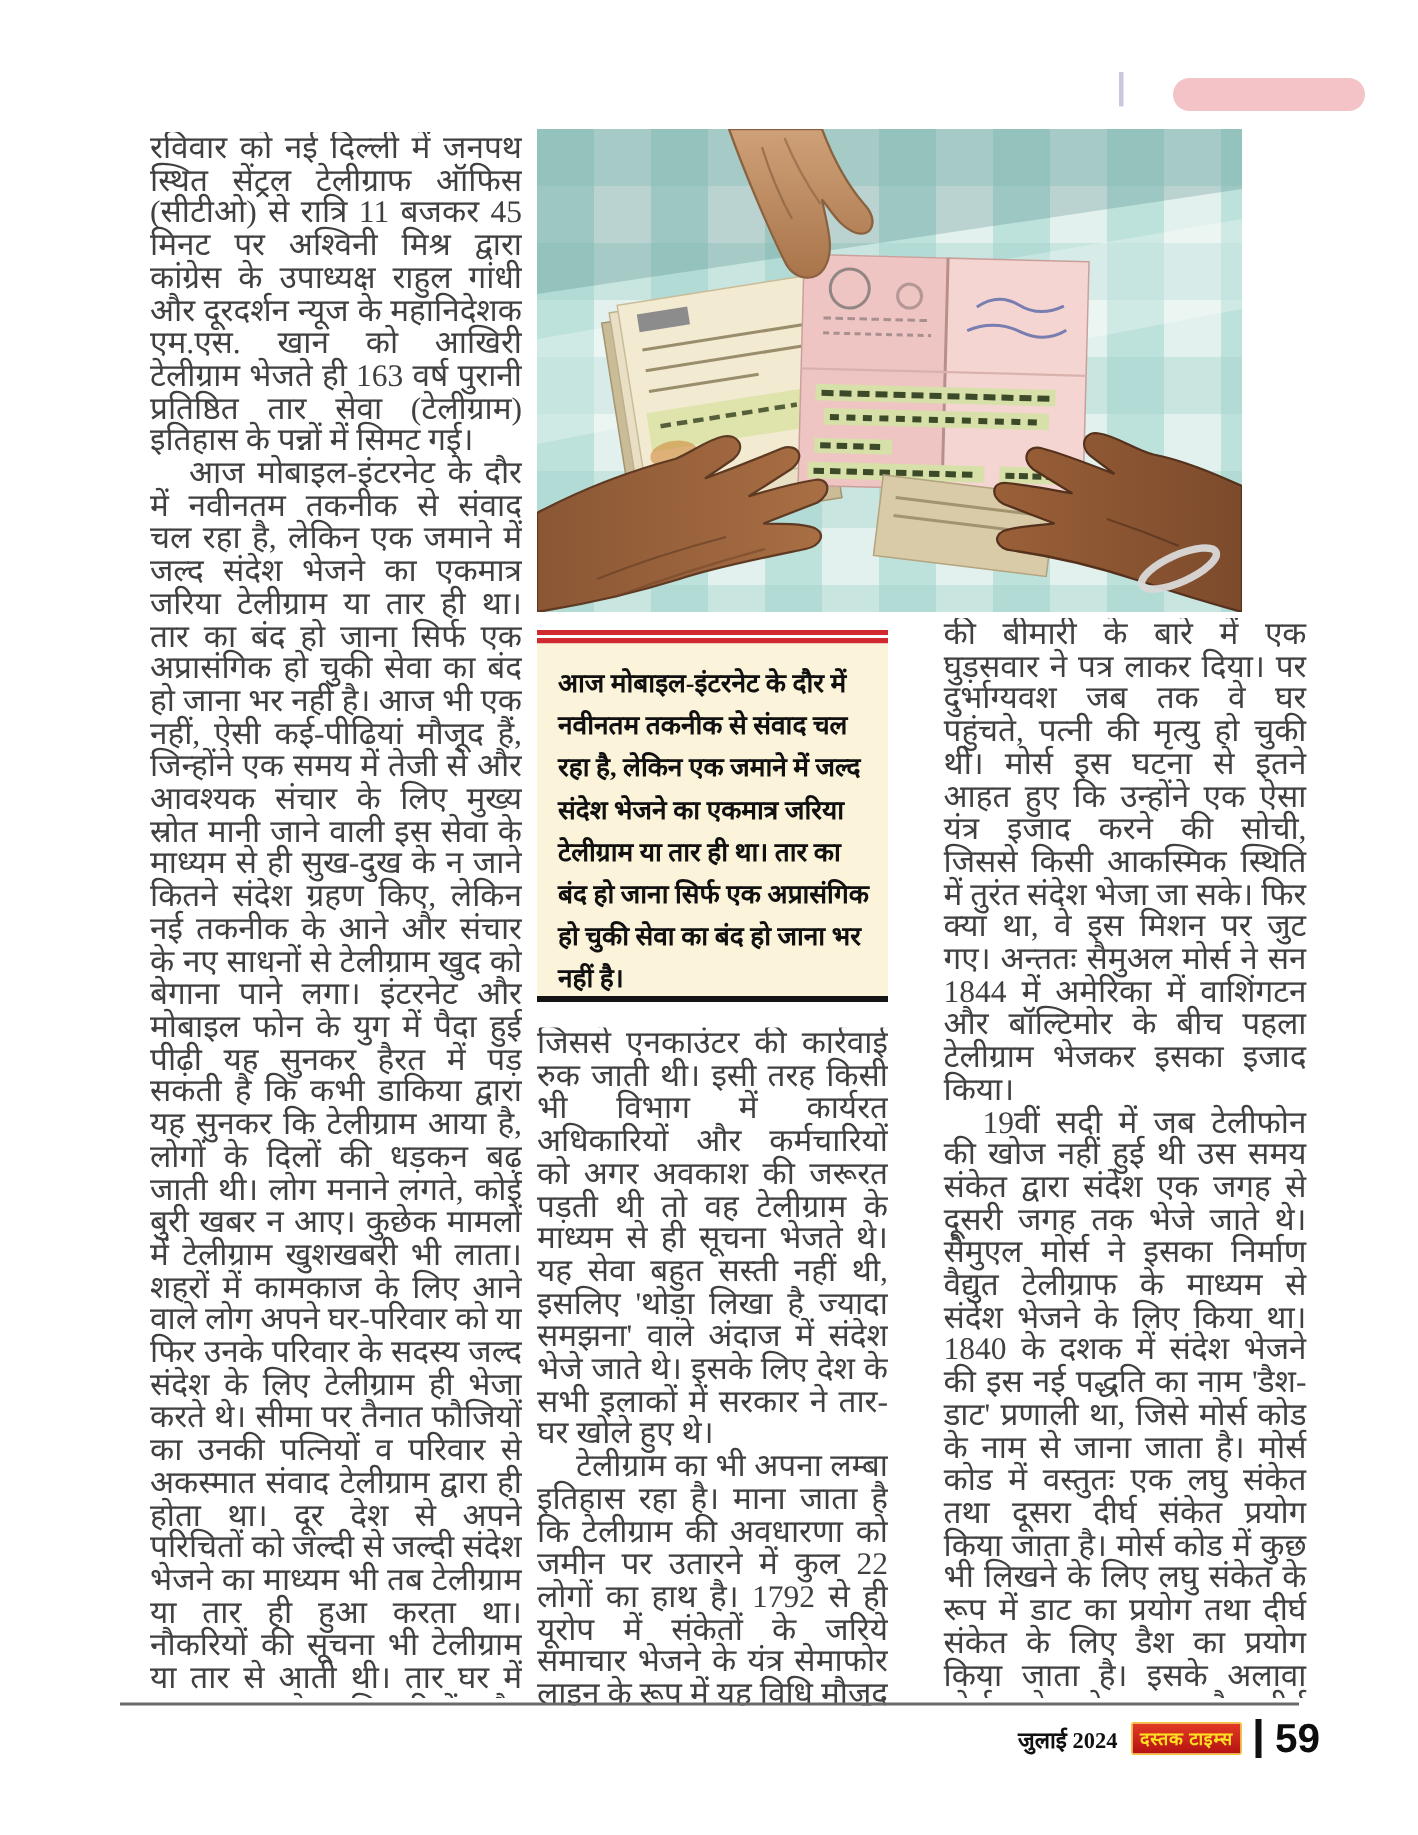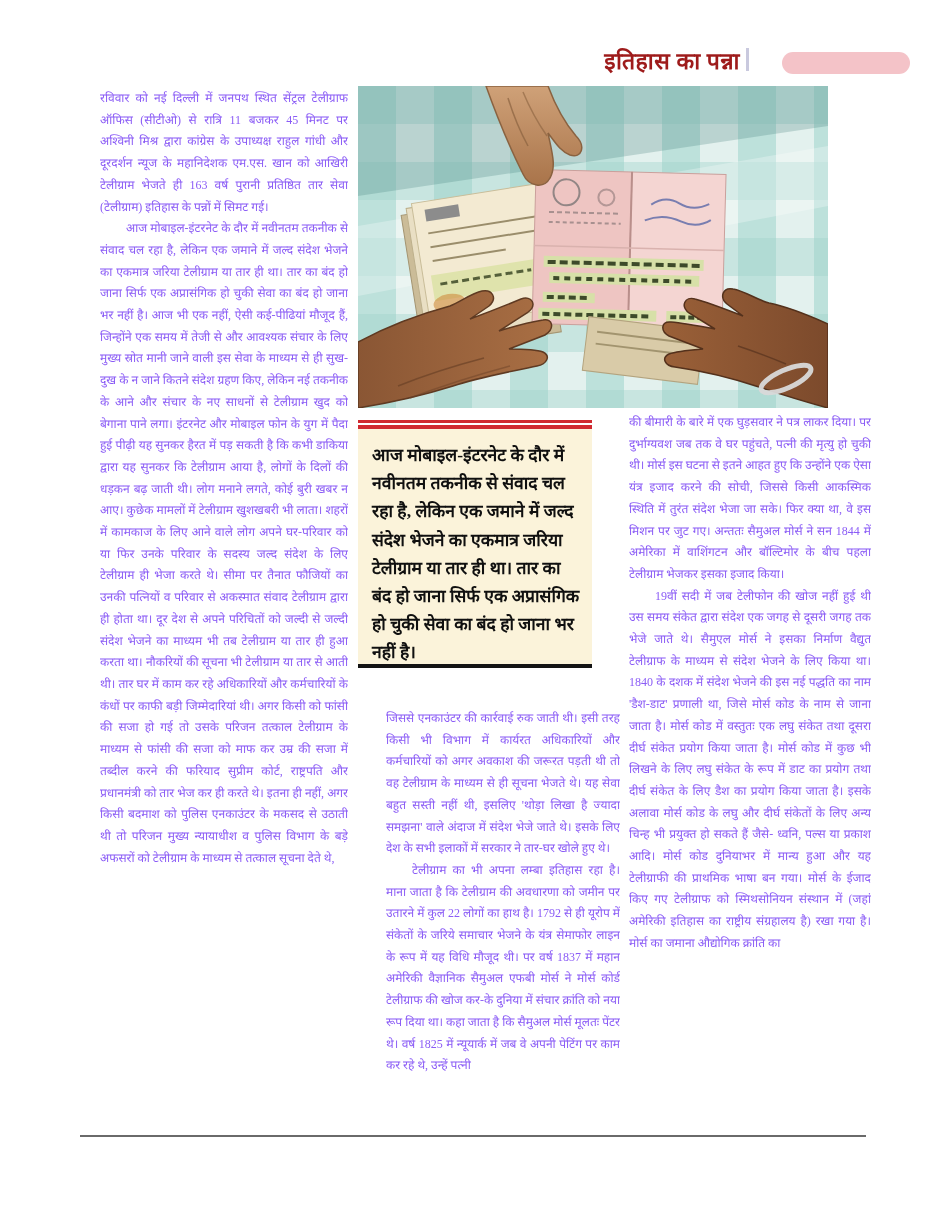--- a/index.html
+++ b/index.html
@@ -9,24 +9,24 @@
   }
   
   .header-title {
     position:absolute; left:390px; top:44px; width:350px; text-align:right;
     font-size:23px; font-weight:bold; color:#9e1b1b; letter-spacing:0.5px;
   }
   .header-sep { position:absolute; left:746px; top:48px; width:3px; height:23px; background:#c9c9de; }
   .header-pill { position:absolute; left:782px; top:52px; width:128px; height:22px; border-radius:12px; background:#f4c3c8; }
   
   .textcol { position:absolute; overflow:hidden; }
-  .textcol p { margin:0; text-align:justify; font-size:12px; line-height:21.7px; color:#8b5cf6; }
+  .textcol p { margin:0; text-align:justify; font-size:21px; line-height:21.7px; color:#404040; }
   .textcol p.indent { text-indent:26px; }
   #col1 { left:100px; top:88px; width:248px; height:1044px; }
-  #col2 { left:358px; top:708px; width:234px; height:452px;margin-left:28px; }
+  #col2 { left:358px; top:685px; width:234px; height:452px; }
   #col3 { left:605px; top:412px; width:242px; height:720px;margin-left:24px; }
   
   .photo { position:absolute; left:358px; top:86px; width:470px; height:322px; }
   
   .quote-box { position:absolute; left:358px; top:420px; width:234px; height:252px; }
   .quote-topline { height:9px; background:linear-gradient(#d02a30 0 3px, #ffffff 3px 5px, #d02a30 5px 9px); }
   .quote-body {
     background:#fbf3da; height:239px; border-bottom:4px solid #141414; box-sizing:border-box;
     padding:12px 10px 0 14px;
   }
@@ -43,21 +43,20 @@
     letter-spacing:0.5px; white-space:nowrap;
   }
   .footer-bar { width:4px; height:26px; background:#111; }
   .footer-page { font-size:27px; font-weight:bold; color:#0d0d0d; font-family:"Liberation Sans",sans-serif; }
 </style>
 </head>
 <body>
 
 <div id="page">
 
-  <div class="header-title">इतिहास का पन्ना</div>
   <div class="header-sep"></div>
   <div class="header-pill"></div>
 
   <div id="col1" class="textcol">
     <p>रविवार को नई दिल्ली में जनपथ स्थित सेंट्रल टेलीग्राफ ऑफिस (सीटीओ) से रात्रि 11 बजकर 45 मिनट पर अश्विनी मिश्र द्वारा कांग्रेस के उपाध्यक्ष राहुल गांधी और दूरदर्शन न्यूज के महानिदेशक एम.एस. खान को आखिरी टेलीग्राम भेजते ही 163 वर्ष पुरानी प्रतिष्ठित तार सेवा (टेलीग्राम) इतिहास के पन्नों में सिमट गई।</p>
     <p class="indent">आज मोबाइल-इंटरनेट के दौर में नवीनतम तकनीक से संवाद चल रहा है, लेकिन एक जमाने में जल्द संदेश भेजने का एकमात्र जरिया टेलीग्राम या तार ही था। तार का बंद हो जाना सिर्फ एक अप्रासंगिक हो चुकी सेवा का बंद हो जाना भर नहीं है। आज भी एक नहीं, ऐसी कई-पीढियां मौजूद हैं, जिन्होंने एक समय में तेजी से और आवश्यक संचार के लिए मुख्य स्रोत मानी जाने वाली इस सेवा के माध्यम से ही सुख-दुख के न जाने कितने संदेश ग्रहण किए, लेकिन नई तकनीक के आने और संचार के नए साधनों से टेलीग्राम खुद को बेगाना पाने लगा। इंटरनेट और मोबाइल फोन के युग में पैदा हुई पीढ़ी यह सुनकर हैरत में पड़ सकती है कि कभी डाकिया द्वारा यह सुनकर कि टेलीग्राम आया है, लोगों के दिलों की धड़कन बढ़ जाती थी। लोग मनाने लगते, कोई बुरी खबर न आए। कुछेक मामलों में टेलीग्राम खुशखबरी भी लाता। शहरों में कामकाज के लिए आने वाले लोग अपने घर-परिवार को या फिर उनके परिवार के सदस्य जल्द संदेश के लिए टेलीग्राम ही भेजा करते थे। सीमा पर तैनात फौजियों का उनकी पत्नियों व परिवार से अकस्मात संवाद टेलीग्राम द्वारा ही होता था। दूर देश से अपने परिचितों को जल्दी से जल्दी संदेश भेजने का माध्यम भी तब टेलीग्राम या तार ही हुआ करता था। नौकरियों की सूचना भी टेलीग्राम या तार से आती थी। तार घर में काम कर रहे अधिकारियों और कर्मचारियों के कंधों पर काफी बड़ी जिम्मेदारियां थी। अगर किसी को फांसी की सजा हो गई तो उसके परिजन तत्काल टेलीग्राम के माध्यम से फांसी की सजा को माफ कर उम्र की सजा में तब्दील करने की फरियाद सुप्रीम कोर्ट, राष्ट्रपति और प्रधानमंत्री को तार भेज कर ही करते थे। इतना ही नहीं, अगर किसी बदमाश को पुलिस एनकाउंटर के मकसद से उठाती थी तो परिजन मुख्य न्यायाधीश व पुलिस विभाग के बड़े अफसरों को टेलीग्राम के माध्यम से तत्काल सूचना देते थे,</p>
   </div>
 
   <div class="photo">
     <svg width="470" height="322" viewBox="0 0 470 322" xmlns="http://www.w3.org/2000/svg">
@@ -161,14 +160,20 @@
     <p>जिससे एनकाउंटर की कार्रवाई रुक जाती थी। इसी तरह किसी भी विभाग में कार्यरत अधिकारियों और कर्मचारियों को अगर अवकाश की जरूरत पड़ती थी तो वह टेलीग्राम के माध्यम से ही सूचना भेजते थे। यह सेवा बहुत सस्ती नहीं थी, इसलिए 'थोड़ा लिखा है ज्यादा समझना' वाले अंदाज में संदेश भेजे जाते थे। इसके लिए देश के सभी इलाकों में सरकार ने तार-घर खोले हुए थे।</p>
     <p class="indent">टेलीग्राम का भी अपना लम्बा इतिहास रहा है। माना जाता है कि टेलीग्राम की अवधारणा को जमीन पर उतारने में कुल 22 लोगों का हाथ है। 1792 से ही यूरोप में संकेतों के जरिये समाचार भेजने के यंत्र सेमाफोर लाइन के रूप में यह विधि मौजूद थी। पर वर्ष 1837 में महान अमेरिकी वैज्ञानिक सैमुअल एफबी मोर्स ने मोर्स कोर्ड टेलीग्राफ की खोज कर-के दुनिया में संचार क्रांति को नया रूप दिया था। कहा जाता है कि सैमुअल मोर्स मूलतः पेंटर थे। वर्ष 1825 में न्यूयार्क में जब वे अपनी पेटिंग पर काम कर रहे थे, उन्हें पत्नी</p>
   </div>
 
   <div id="col3" class="textcol">
     <p>की बीमारी के बारे में एक घुड़सवार ने पत्र लाकर दिया। पर दुर्भाग्यवश जब तक वे घर पहुंचते, पत्नी की मृत्यु हो चुकी थी। मोर्स इस घटना से इतने आहत हुए कि उन्होंने एक ऐसा यंत्र इजाद करने की सोची, जिससे किसी आकस्मिक स्थिति में तुरंत संदेश भेजा जा सके। फिर क्या था, वे इस मिशन पर जुट गए। अन्ततः सैमुअल मोर्स ने सन 1844 में अमेरिका में वाशिंगटन और बॉल्टिमोर के बीच पहला टेलीग्राम भेजकर इसका इजाद किया।</p>
     <p class="indent">19वीं सदी में जब टेलीफोन की खोज नहीं हुई थी उस समय संकेत द्वारा संदेश एक जगह से दूसरी जगह तक भेजे जाते थे। सैमुएल मोर्स ने इसका निर्माण वैद्युत टेलीग्राफ के माध्यम से संदेश भेजने के लिए किया था। 1840 के दशक में संदेश भेजने की इस नई पद्धति का नाम 'डैश-डाट' प्रणाली था, जिसे मोर्स कोड के नाम से जाना जाता है। मोर्स कोड में वस्तुतः एक लघु संकेत तथा दूसरा दीर्घ संकेत प्रयोग किया जाता है। मोर्स कोड में कुछ भी लिखने के लिए लघु संकेत के रूप में डाट का प्रयोग तथा दीर्घ संकेत के लिए डैश का प्रयोग किया जाता है। इसके अलावा मोर्स कोड के लघु और दीर्घ संकेतों के लिए अन्य चिन्ह भी प्रयुक्त हो सकते हैं जैसे- ध्वनि, पल्स या प्रकाश आदि। मोर्स कोड दुनियाभर में मान्य हुआ और यह टेलीग्राफी की प्राथमिक भाषा बन गया। मोर्स के ईजाद किए गए टेलीग्राफ को स्मिथसोनियन संस्थान में (जहां अमेरिकी इतिहास का राष्ट्रीय संग्रहालय है) रखा गया है। मोर्स का जमाना औद्योगिक क्रांति का</p>
   </div>
 
   <div class="footer-line"></div>
+  <div class="footer">
+    <span class="footer-date">जुलाई 2024</span>
+    <span class="footer-logo">दस्तक टाइम्स</span>
+    <span class="footer-bar"></span>
+    <span class="footer-page">59</span>
+  </div>
 
 </div>
 
 </body></html>

